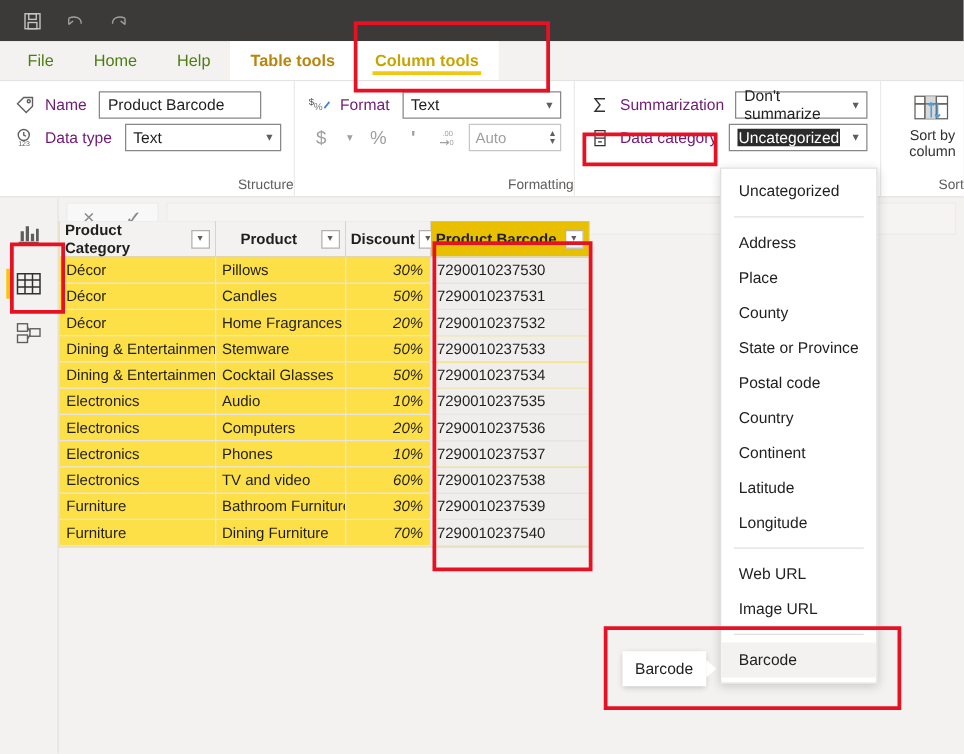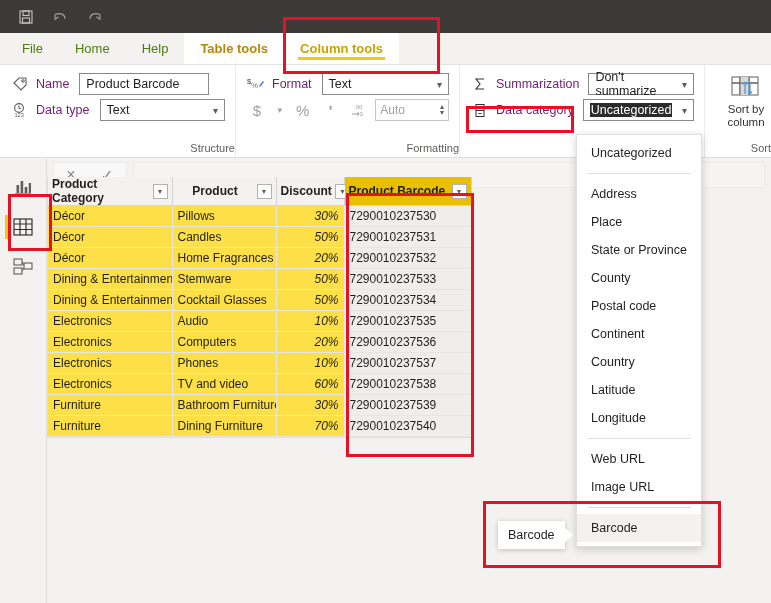--- a/index.html
+++ b/index.html
@@ -583,25 +583,25 @@
         </tr>
       </tbody>
   </table>
 </div>
 
 <div class="dropdown" id="category-menu">
     <div class="ditem">Uncategorized</div>
     <div class="dsep"></div>
     <div class="ditem">Address</div>
     <div class="ditem">Place</div>
+    <div class="ditem">County</div>
     <div class="ditem">State or Province</div>
-    <div class="ditem">County</div>
     <div class="ditem">Postal code</div>
+    <div class="ditem">Country</div>
     <div class="ditem">Continent</div>
-    <div class="ditem">Country</div>
     <div class="ditem">Latitude</div>
     <div class="ditem">Longitude</div>
     <div class="dsep"></div>
     <div class="ditem">Web URL</div>
     <div class="ditem">Image URL</div>
     <div class="dsep"></div>
     <div class="ditem hl">Barcode</div>
   </div>
 
 <div class="tooltip">

